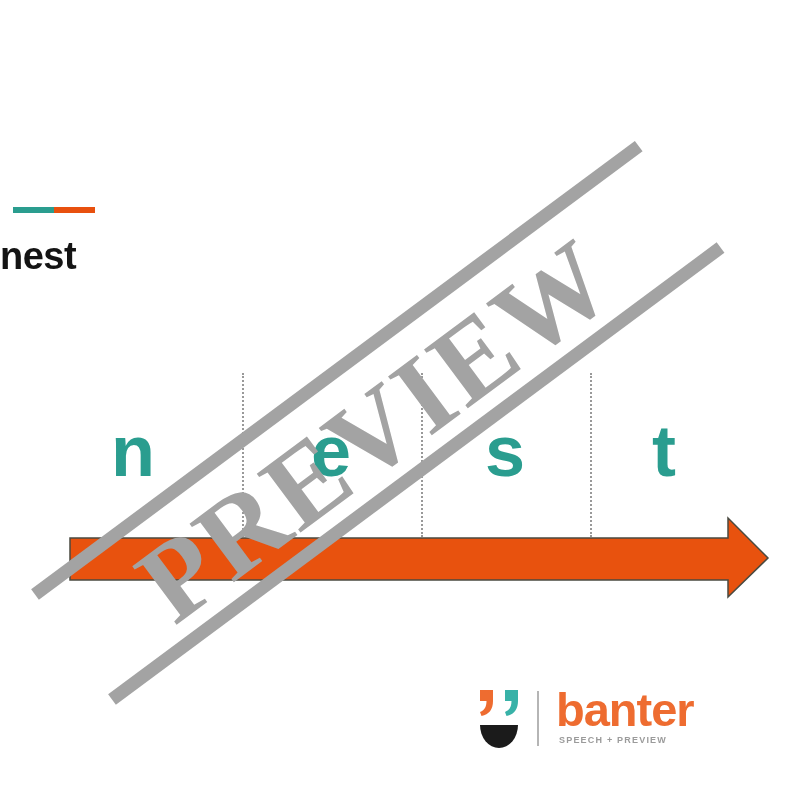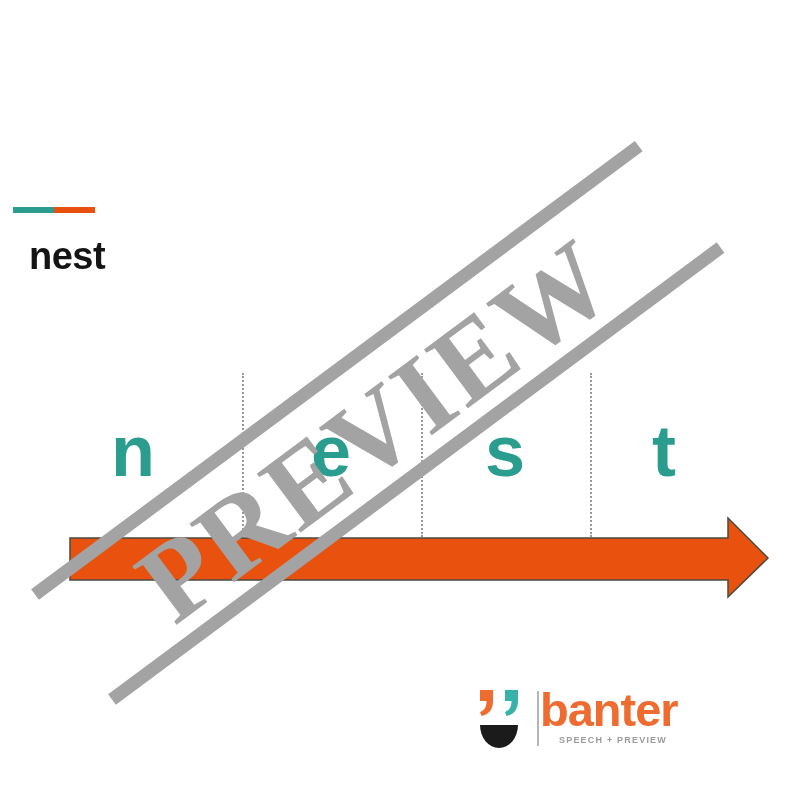--- a/index.html
+++ b/index.html
@@ -18,21 +18,21 @@
     background:#ffffff;
     font-family:"Liberation Sans", sans-serif;
   }
   .stage{position:absolute;inset:0;}
 
   
   .brand-bar{position:absolute;left:13px;top:207px;width:82px;height:6px;display:flex;}
   .brand-bar .seg-teal{flex:1;background:var(--teal);}
   .brand-bar .seg-orange{flex:1;background:var(--orange);}
   .brand-word{
-    position:absolute;left:29px;top:237px;
+    position:absolute;left:0;top:237px;
     font-size:38px;font-weight:700;color:var(--ink);
     letter-spacing:-0.5px;line-height:1;
   }
 
   
   .sep{
     position:absolute;top:373px;height:164px;width:0;
     border-left:2px dotted #999;
   }
   .sep.s1{left:242px;}
@@ -48,21 +48,21 @@
   .letter.l-s{left:460px;}
   .letter.l-t{left:619px;}
 
   
   .arrow-svg{position:absolute;left:69px;top:516px;}
 
   
   .logo-mark{position:absolute;left:480px;top:690px;}
   .logo-divider{position:absolute;left:537px;top:691px;width:2px;height:55px;background:#b5b5b5;}
   .logo-word{
-    position:absolute;left:540px;top:686px;
+    position:absolute;left:556px;top:686px;
     font-size:47px;font-weight:700;letter-spacing:-1px;line-height:1;
     color:var(--banter-orange);
   }
   .logo-tagline{
     position:absolute;left:559px;top:735px;
     font-size:9px;font-weight:700;letter-spacing:1.2px;
     color:var(--gray-tagline);
   }
 
   

